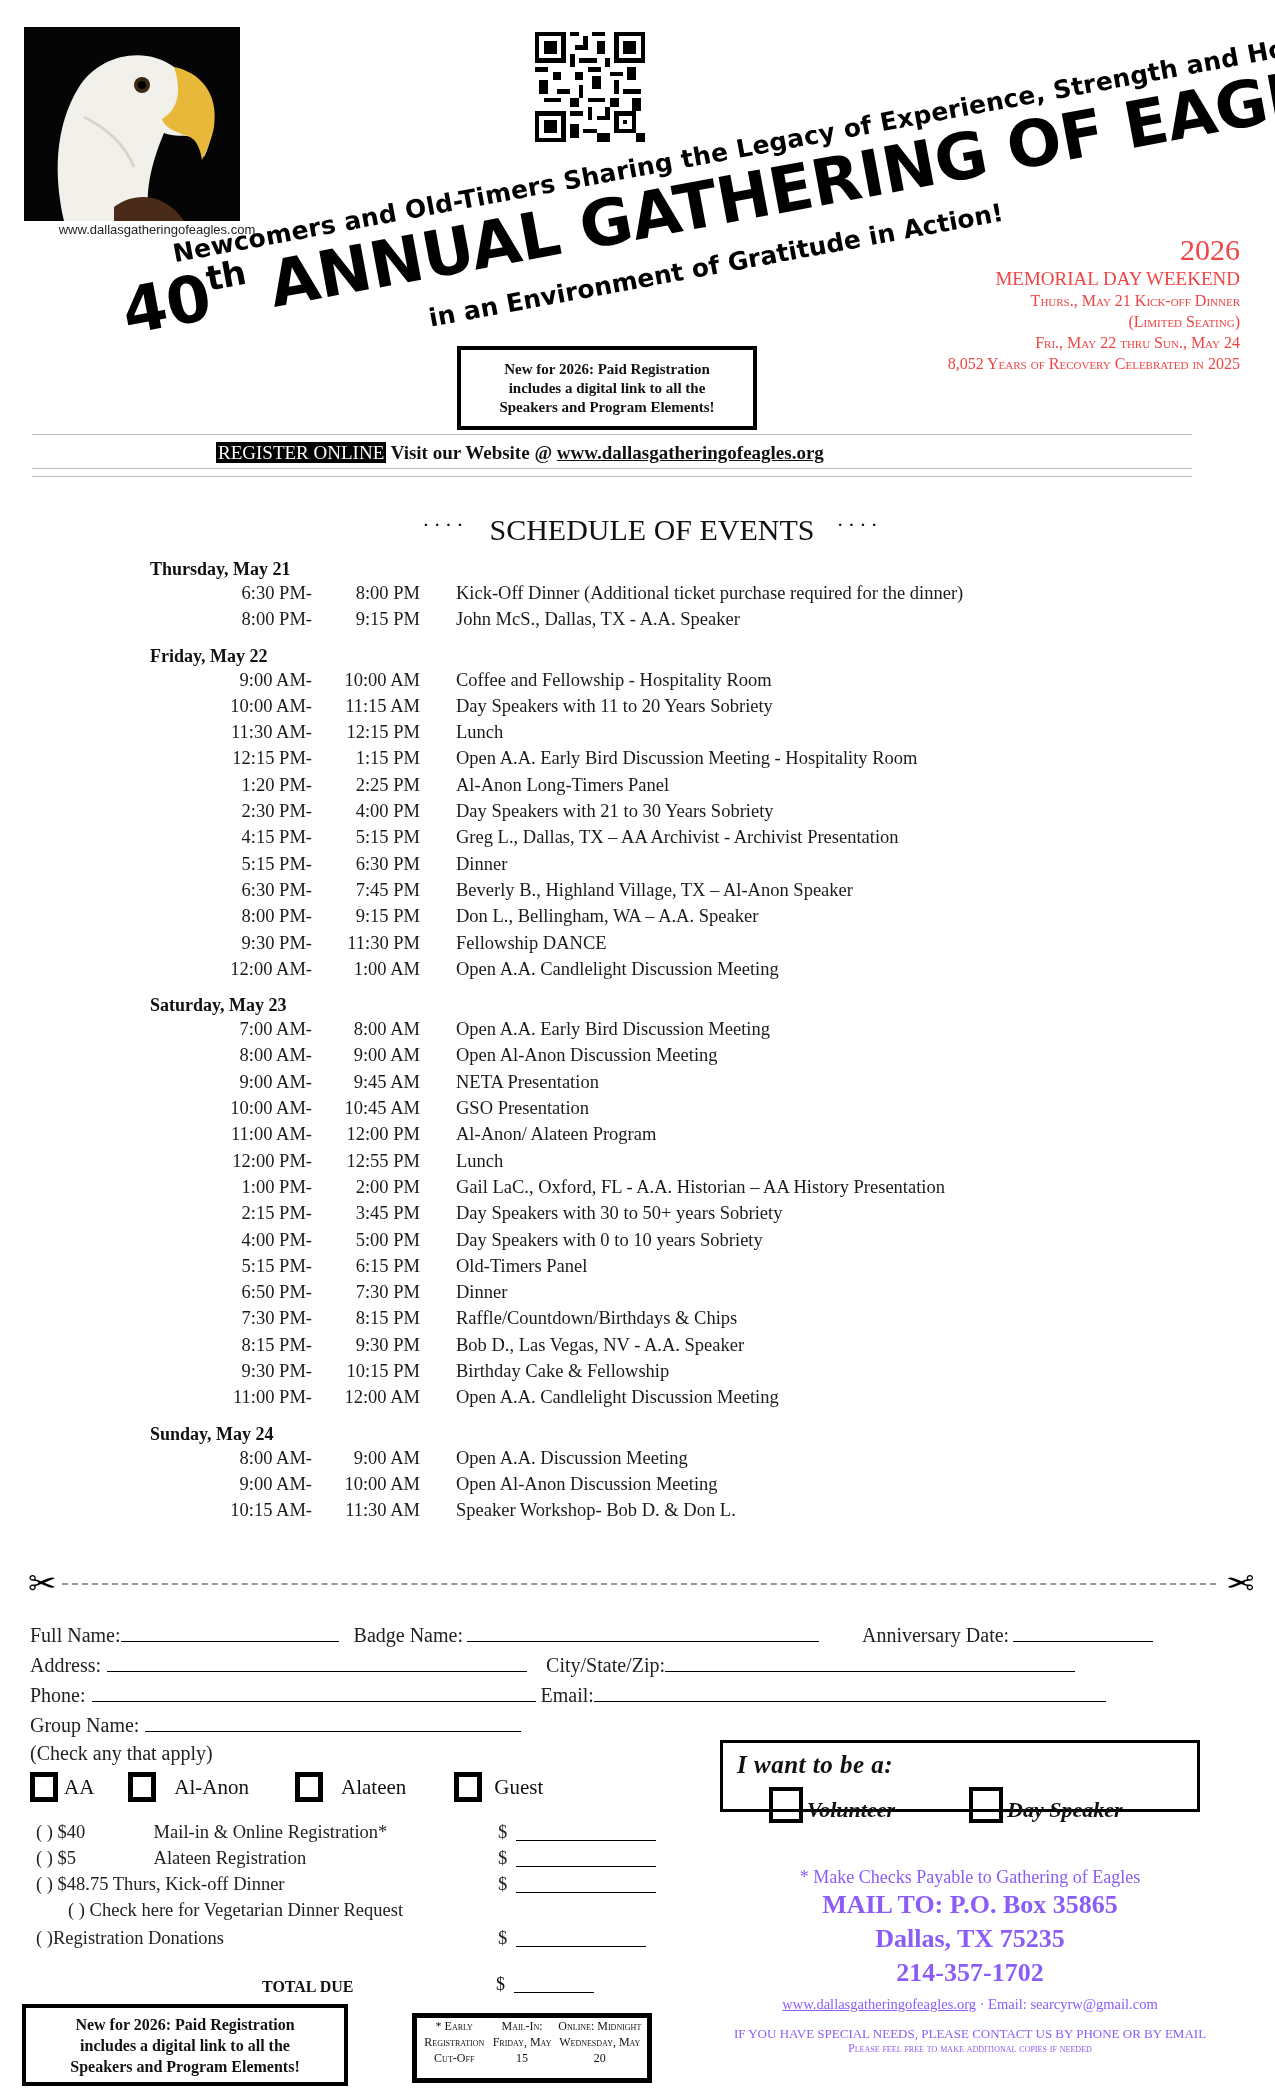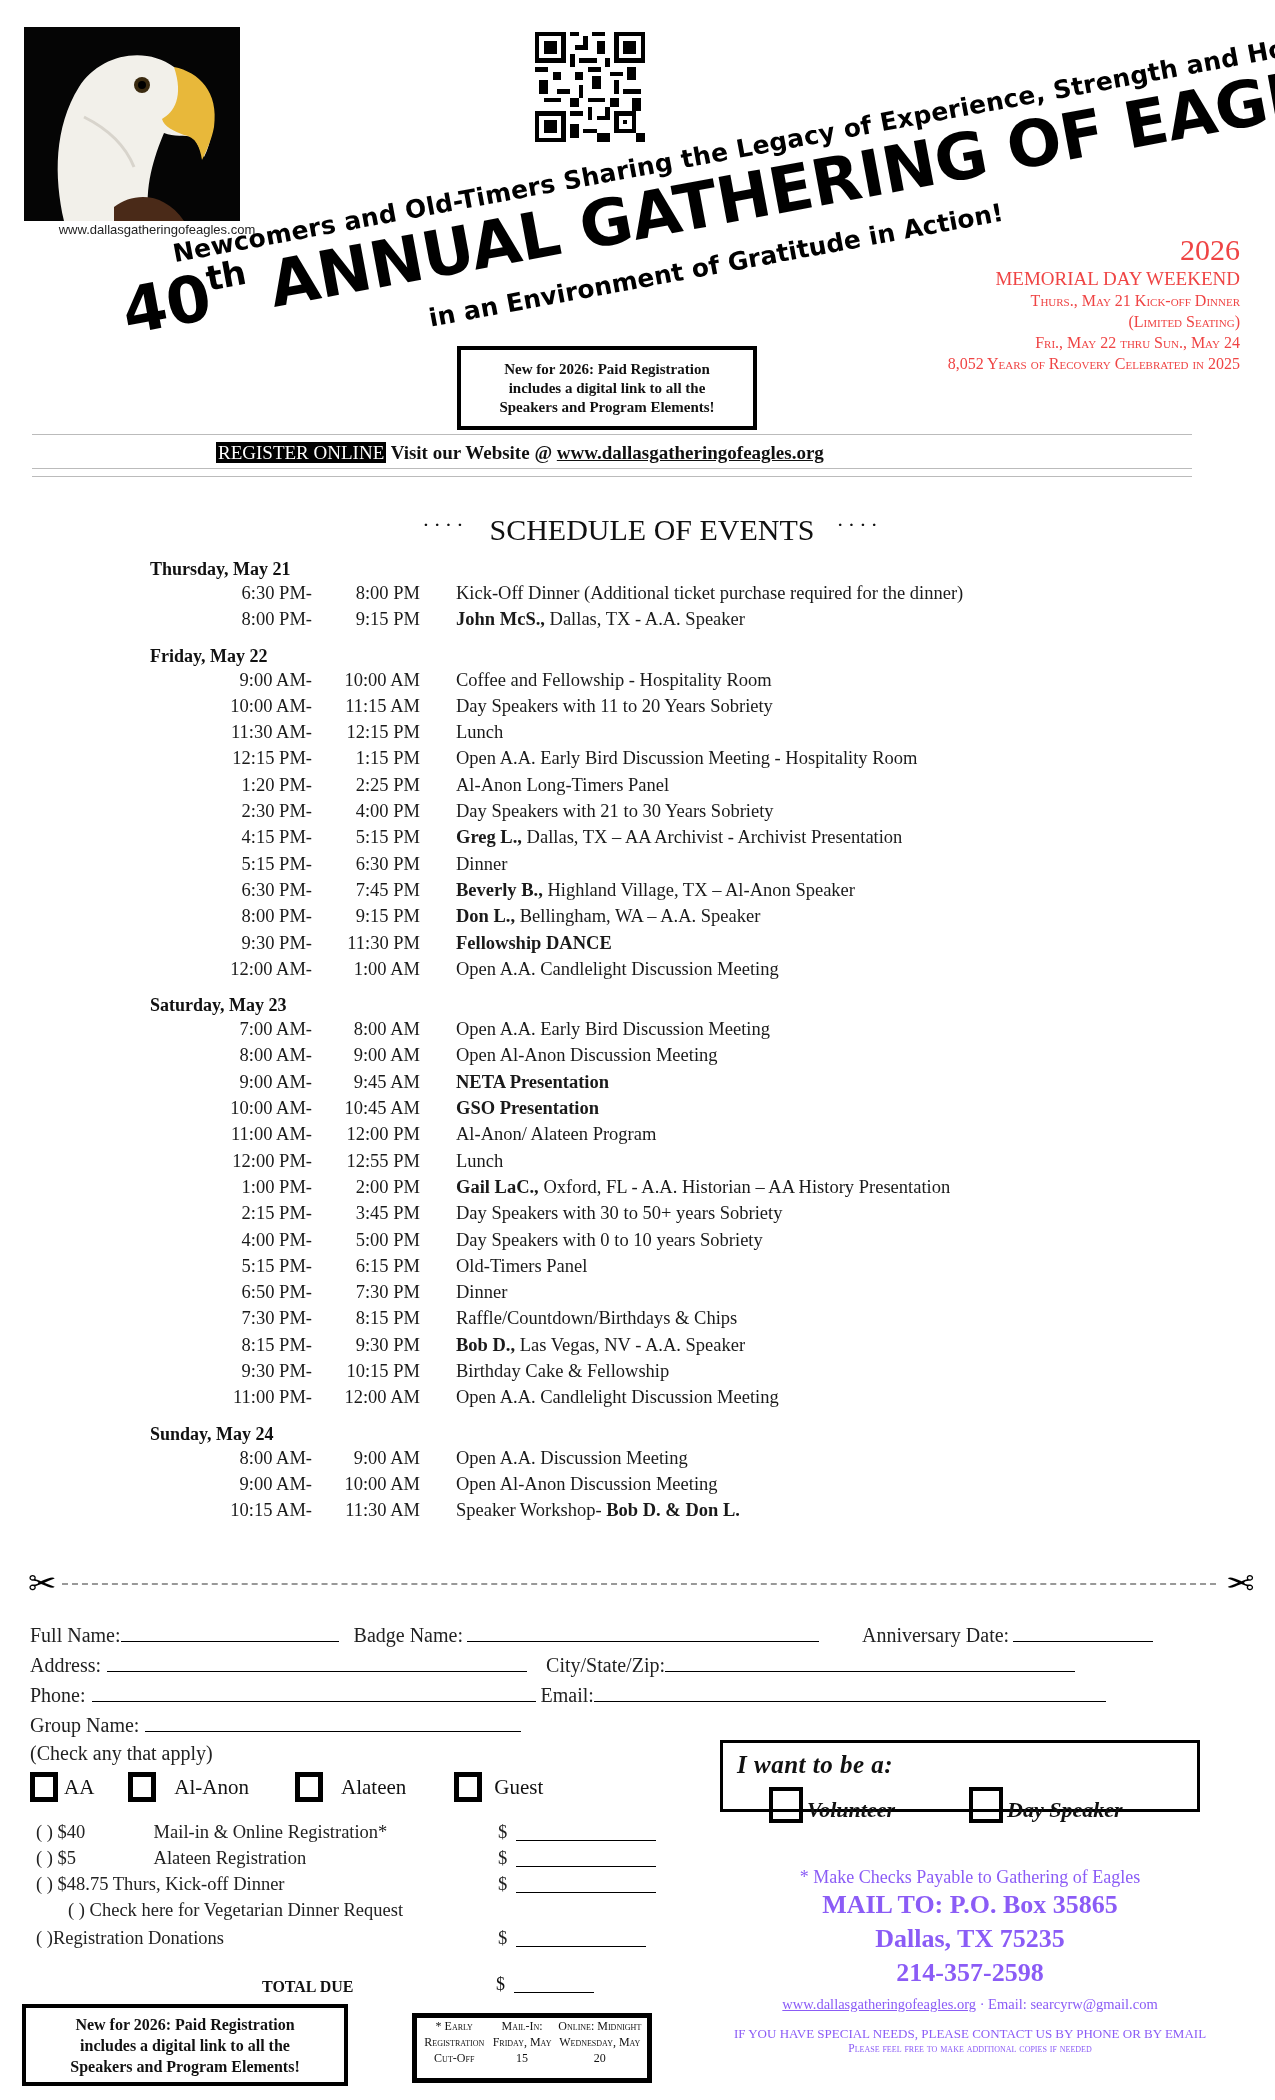--- a/index.html
+++ b/index.html
@@ -55,21 +55,21 @@
   }
   .schedule-title .dots { font-size: 22px; letter-spacing: 4px; vertical-align: 8px; margin: 0 22px; }
 
   .schedule { position: absolute; left: 150px; top: 558px; width: 1000px; }
   .day { margin-bottom: 12px; }
   .day-heading { font-weight: bold; font-size: 18px; line-height: 22px; height: 22px; }
   .ev-row { display: flex; font-size: 18.5px; line-height: 26.3px; height: 26.3px; white-space: nowrap; color: #1a1a1a; }
   .ev-start { width: 162px; text-align: right; }
   .ev-end { width: 108px; text-align: right; }
   .ev-desc { margin-left: 36px; }
-  .ev-desc b { font-weight: bold; }
+  .ev-desc b { font-weight: normal; }
 
   
   .cut-line { position: absolute; left: 30px; top: 1574px; width: 1220px; height: 20px; }
   .cut-line .dash { position: absolute; left: 32px; right: 34px; top: 9px; border-top: 2px dashed #999; }
   .scissors-icon { position: absolute; top: -8px; font-size: 34px; line-height: 34px; font-family: "DejaVu Sans", sans-serif; color: #000; }
 
   
   .form-line { position: absolute; font-size: 20px; white-space: nowrap; color: #222; }
   .blank { display: inline-block; border-bottom: 1.5px solid #000; height: 18px; vertical-align: baseline; }
 
@@ -474,17 +474,17 @@
   <div class="vol-opt" style="left:246px">
       <span class="sq-check"></span>
       <span>Day Speaker</span>
     </div>
 </div>
 
 <div class="mail-info">
   <div class="mail-note">* Make Checks Payable to Gathering of Eagles</div>
   <div class="mail-big">MAIL TO: P.O. Box 35865</div>
   <div class="mail-big">Dallas, TX 75235</div>
-  <div class="mail-big">214-357-2598</div>
+  <div class="mail-big">214-357-1702</div>
   <div class="mail-contact"><span class="link">www.dallasgatheringofeagles.org</span><span> · Email: searcyrw@gmail.com</span></div>
   <div class="special-needs">IF YOU HAVE SPECIAL NEEDS, PLEASE CONTACT US BY PHONE OR BY EMAIL</div>
   <div class="copies-note">Please feel free to make additional copies if needed</div>
 </div>
 
 </body></html>

